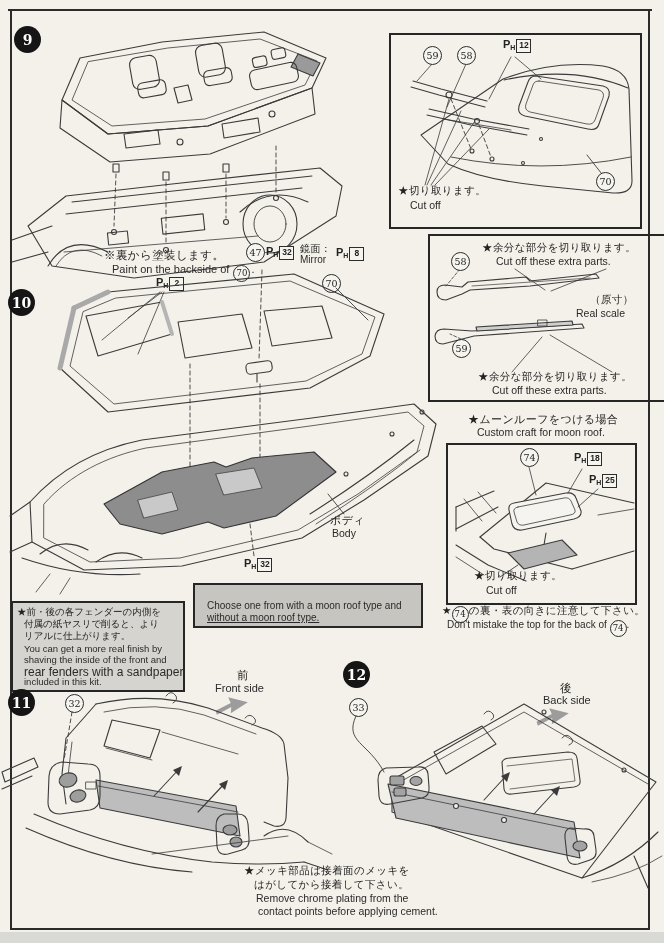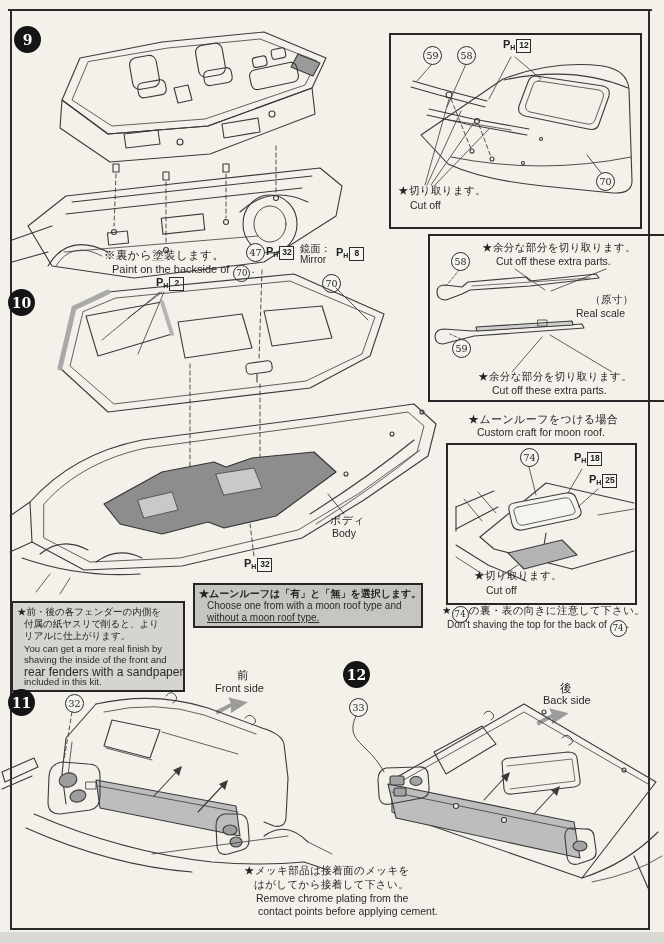--- a/index.html
+++ b/index.html
@@ -332,27 +332,26 @@
     <div class="abs jp" style="left:26px;top:124px;font-size:10.5px;">★切り取ります。</div>
     <div class="abs en" style="left:38px;top:139px;">Cut off</div>
   </div>
 
   <div class="abs jp" style="left:442px;top:604px;font-size:10.5px;">
     <span>★</span><span class="circ sm2" style="vertical-align:-3px;">
         <span>74</span>
       </span><span>の裏・表の向きに注意して下さい。</span>
   </div>
   <div class="abs en" style="left:447px;top:619px;font-size:10px;">
-    <span>Don't shaving the top for the back of </span><span class="circ sm2" style="vertical-align:-3px;">
+    <span>Don't mistake the top for the back of </span><span class="circ sm2" style="vertical-align:-3px;">
         <span>74</span>
       </span><span>.</span>
   </div>
 
   <div class="box bg1" style="left:193px;top:583px;width:226px;height:41px;">
-    <div class="abs jp b" style="left:4px;top:2px;font-size:10px;letter-spacing:0;">★ムーンルーフは「有」と「無」を選択します。</div>
     <div class="abs en" style="left:12px;top:15px;font-size:10px;">Choose one from with a moon roof type and</div>
     <div class="abs en" style="left:12px;top:27px;font-size:10px;text-decoration:underline;">without a moon roof type.</div>
   </div>
 
   <div class="box bg2" style="left:11px;top:601px;width:170px;height:87px;">
     <div class="abs jp" style="left:4px;top:3px;font-size:9.5px;letter-spacing:0;">★前・後の各フェンダーの内側を</div>
     <div class="abs jp" style="left:11px;top:15px;font-size:9.5px;letter-spacing:0;">付属の紙ヤスリで削ると、より</div>
     <div class="abs jp" style="left:11px;top:27px;font-size:9.5px;letter-spacing:0;">リアルに仕上がります。</div>
     <div class="abs en" style="left:11px;top:40px;font-size:9.5px;">You can get a more real finish by</div>
     <div class="abs en" style="left:11px;top:51px;font-size:9.5px;">shaving the inside of the front and</div>

